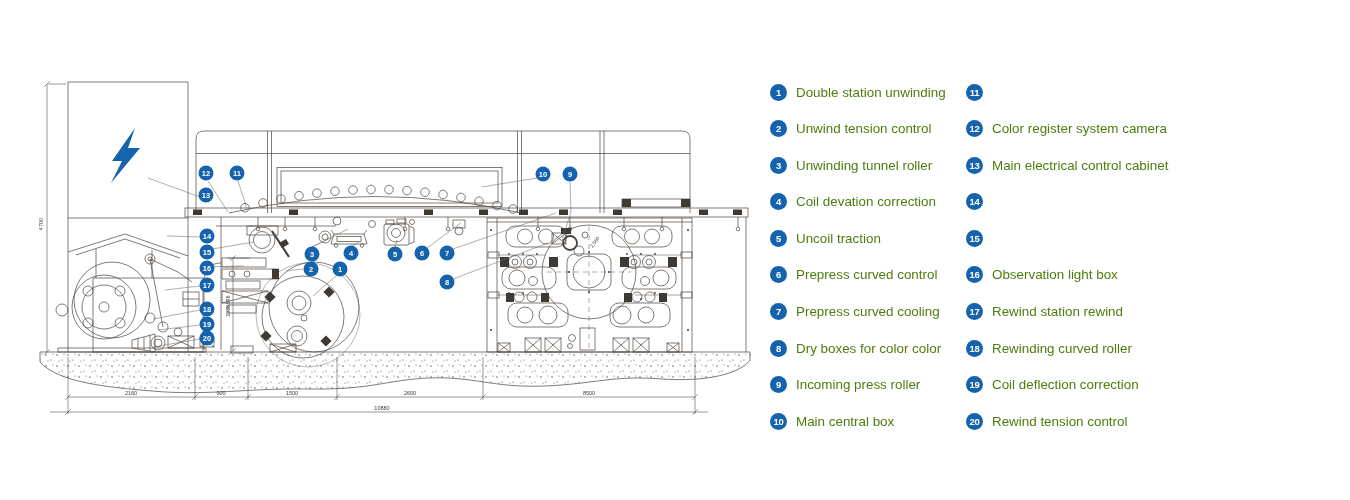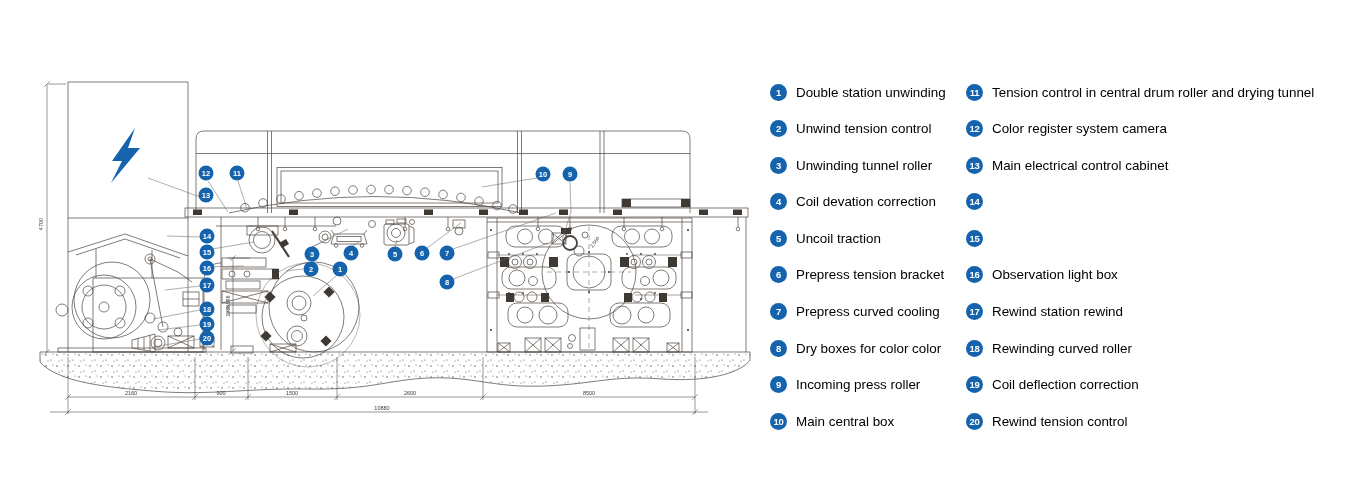--- a/index.html
+++ b/index.html
@@ -5,21 +5,21 @@
   html,body{margin:0;padding:0;background:#ffffff;}
   .canvas{position:relative;width:1350px;height:500px;background:#ffffff;overflow:hidden;
           font-family:"Liberation Sans",sans-serif;}
   .legend{position:absolute;left:770px;top:83px;display:grid;
           grid-auto-flow:column;grid-template-rows:repeat(10,18px);
           grid-template-columns:196px auto;row-gap:18.6px;}
   .legend-item{display:flex;align-items:center;gap:9px;white-space:nowrap;}
   .badge{flex:0 0 17px;width:17px;height:17px;border-radius:50%;background:#1563ad;
          color:#ffffff;font-size:9.5px;font-weight:bold;line-height:17px;text-align:center;
          letter-spacing:-0.3px;}
-  .lbl{font-size:13.4px;color:#000000;}
+  .lbl{font-size:13.4px;color:#4d7c0f;}
   svg text{font-family:"Liberation Sans",sans-serif;}
 </style>
 </head>
 <body>
 
 <div class="canvas">
 
 <svg width="762" height="500" viewBox="0 0 762 500" style="position:absolute;left:0;top:0;">
   <defs>
     <pattern id="stip" width="11" height="11" patternUnits="userSpaceOnUse">
@@ -489,41 +489,40 @@
   <div class="legend-item">
         <span class="badge">4</span>
         <span class="lbl">Coil devation correction</span>
       </div>
   <div class="legend-item">
         <span class="badge">5</span>
         <span class="lbl">Uncoil traction</span>
       </div>
   <div class="legend-item">
         <span class="badge">6</span>
-        <span class="lbl">Prepress tension bracket</span>
+        <span class="lbl">Prepress curved control</span>
       </div>
   <div class="legend-item">
         <span class="badge">7</span>
         <span class="lbl">Prepress curved cooling</span>
       </div>
   <div class="legend-item">
         <span class="badge">8</span>
         <span class="lbl">Dry boxes for color color</span>
       </div>
   <div class="legend-item">
         <span class="badge">9</span>
         <span class="lbl">Incoming press roller</span>
       </div>
   <div class="legend-item">
         <span class="badge">10</span>
         <span class="lbl">Main central box</span>
       </div>
   <div class="legend-item">
         <span class="badge">11</span>
-        <span class="lbl">Tension control in central drum roller and drying tunnel</span>
       </div>
   <div class="legend-item">
         <span class="badge">12</span>
         <span class="lbl">Color register system camera</span>
       </div>
   <div class="legend-item">
         <span class="badge">13</span>
         <span class="lbl">Main electrical control cabinet</span>
       </div>
   <div class="legend-item">

